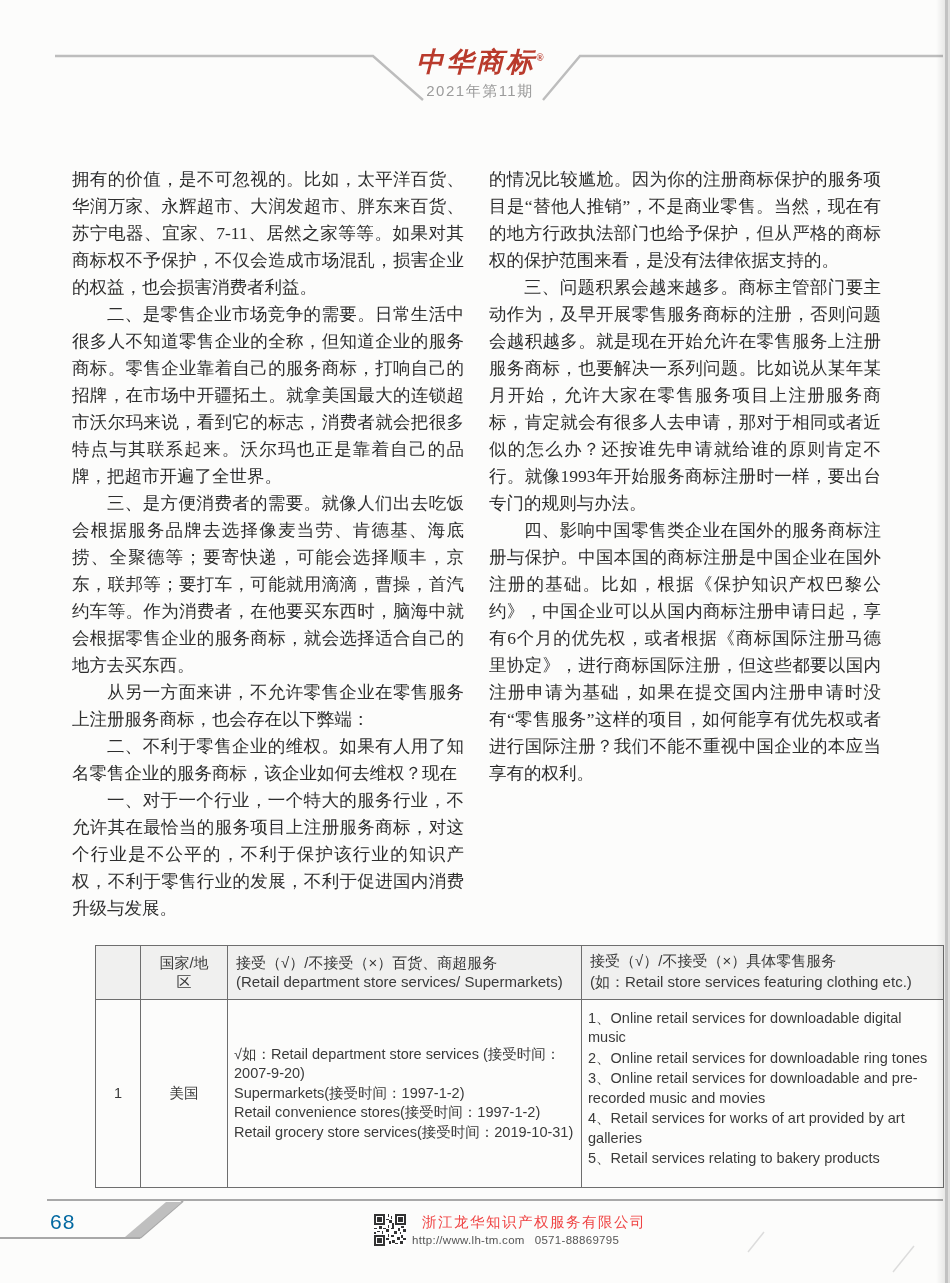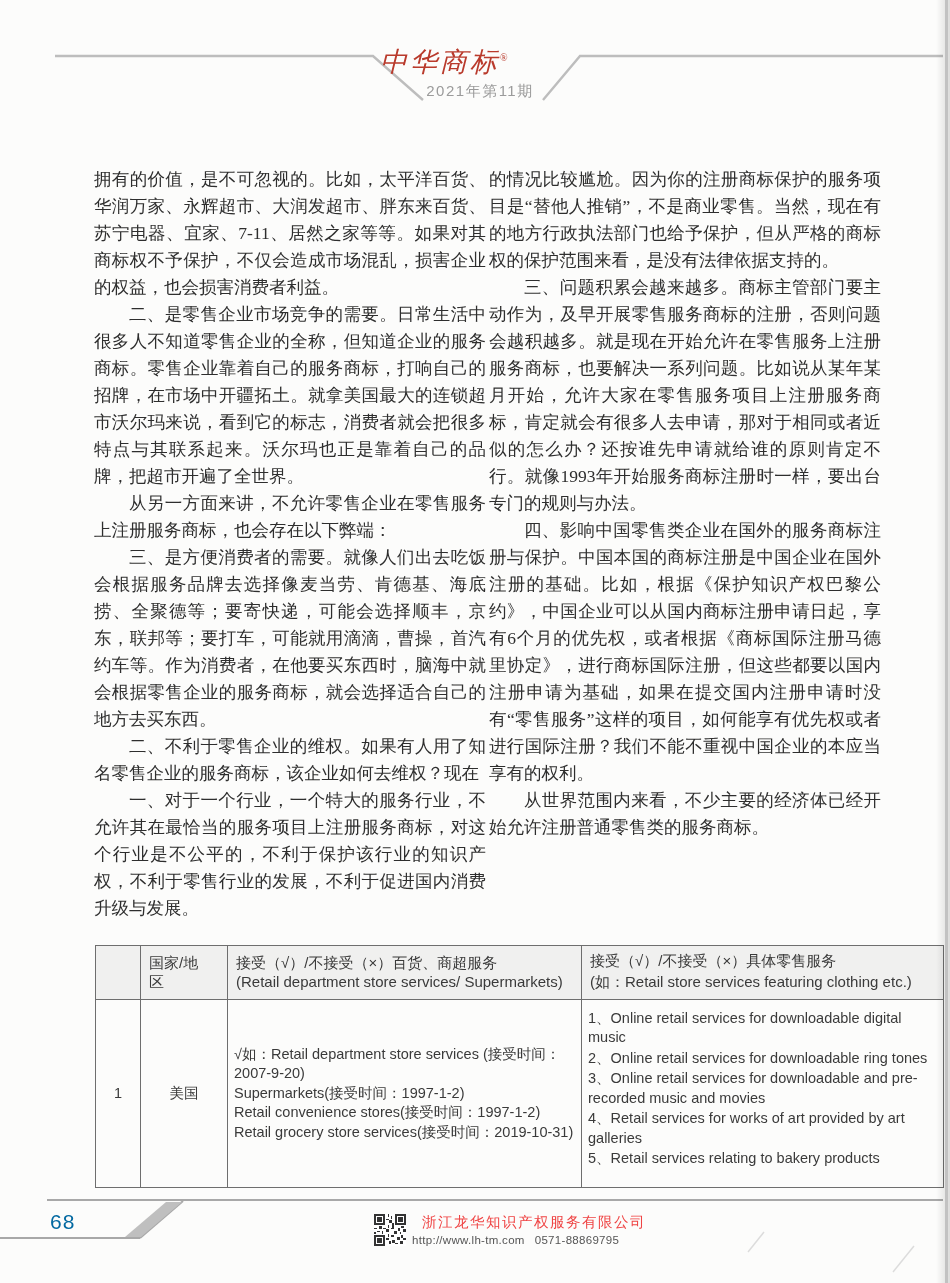--- a/index.html
+++ b/index.html
@@ -10,52 +10,52 @@
     color:#2e2e2e;
   }
   
   .edge-right{position:absolute;top:0;right:0;width:14px;height:100%;
     background:linear-gradient(to right,rgba(0,0,0,0),rgba(0,0,0,0.13));}
   .edge-right-line{position:absolute;top:0;right:2px;width:3px;height:100%;background:#c2c2c2;}
 
   
   .hdr-svg{position:absolute;left:0;top:0;}
   .logo{
-    position:absolute;left:380px;top:44px;width:200px;text-align:left;
-    color:#b93a2c;font-weight:normal;font-style:italic;font-size:27px;letter-spacing:3px;
+    position:absolute;left:380px;top:44px;width:200px;text-align:center;
+    color:#b93a2c;font-weight:bold;font-style:italic;font-size:27px;letter-spacing:3px;
     font-family:"Liberation Serif",serif;white-space:nowrap;
   }
   .logo sup{font-size:10px;font-style:normal;letter-spacing:0;}
   .issue{
     position:absolute;left:380px;top:82px;width:200px;text-align:center;
     color:#9b9b9b;font-size:15px;letter-spacing:1.5px;font-family:"Liberation Sans",sans-serif;
   }
 
   
   .col{position:absolute;top:166px;width:392px;}
-  .col-left{left:94px;}
+  .col-left{left:72px;}
   .col-right{left:489px;}
   .col p{
     margin:0;font-size:17.5px;line-height:27px;text-align:justify;
     color:#2e2e2e;word-break:break-all;
   }
   .col p.indent{text-indent:2em;}
   .col p.stretch{text-align-last:justify;}
   .col sup{font-size:11px;line-height:0;}
 
   
   .tbl{
     position:absolute;left:95px;top:945px;width:780px;height:243px;
     border-collapse:collapse;table-layout:fixed;
     font-family:"Liberation Sans","DejaVu Sans",sans-serif;
     font-size:14.5px;color:#3a3a3a;
   }
   .tbl td{border:1.5px solid #6e6e6e;vertical-align:middle;padding:8px 6px;}
   .tbl .hdr td{background:#f0f0ef;font-size:15px;line-height:21px;text-align:left;padding:4px 8px;}
-  .tbl .hdr .c-country{}
+  .tbl .hdr .c-country{text-align:center;}
   .tbl .c-index{width:28px;text-align:center;}
   .tbl .c-country{width:70px;text-align:center;}
   .tbl .c-dept{width:337px;}
   .tbl .c-spec{width:345px;vertical-align:top;}
   .tbl .line{line-height:19.5px;}
   .tbl .c-spec .line{margin:1px 0;}
 
   
   .ftr-svg{position:absolute;left:0;top:1190px;}
   .page-num{
@@ -83,31 +83,30 @@
     <polyline points="543,100 580,56 943,56" fill="none" stroke="#bdbdbd" stroke-width="2.4"></polyline>
   </svg>
   <div class="logo">
     <span>中华商标</span><sup>®</sup>
   </div>
   <div class="issue">2021年第11期</div>
 
   <div class="col col-left">
     <p>拥有的价值，是不可忽视的。比如，太平洋百货、华润万家、永辉超市、大润发超市、胖东来百货、苏宁电器、宜家、7-11、居然之家等等。如果对其商标权不予保护，不仅会造成市场混乱，损害企业的权益，也会损害消费者利益。</p>
     <p class="indent">二、是零售企业市场竞争的需要。日常生活中很多人不知道零售企业的全称，但知道企业的服务商标。零售企业靠着自己的服务商标，打响自己的招牌，在市场中开疆拓土。就拿美国最大的连锁超市沃尔玛来说，看到它的标志，消费者就会把很多特点与其联系起来。沃尔玛也正是靠着自己的品牌，把超市开遍了全世界。</p>
+    <p class="indent">三、是方便消费者的需要。就像人们出去吃饭会根据服务品牌去选择像麦当劳、肯德基、海底捞、全聚德等；要寄快递，可能会选择顺丰，京东，联邦等；要打车，可能就用滴滴，曹操，首汽约车等。作为消费者，在他要买东西时，脑海中就会根据零售企业的服务商标，就会选择适合自己的地方去买东西。</p>
     <p class="indent">从另一方面来讲，不允许零售企业在零售服务上注册服务商标，也会存在以下弊端：</p>
-    <p class="indent">三、是方便消费者的需要。就像人们出去吃饭会根据服务品牌去选择像麦当劳、肯德基、海底捞、全聚德等；要寄快递，可能会选择顺丰，京东，联邦等；要打车，可能就用滴滴，曹操，首汽约车等。作为消费者，在他要买东西时，脑海中就会根据零售企业的服务商标，就会选择适合自己的地方去买东西。</p>
     <p class="indent">二、不利于零售企业的维权。如果有人用了知名零售企业的服务商标，该企业如何去维权？现在</p>
     <p class="indent">一、对于一个行业，一个特大的服务行业，不允许其在最恰当的服务项目上注册服务商标，对这个行业是不公平的，不利于保护该行业的知识产权，不利于零售行业的发展，不利于促进国内消费升级与发展。</p>
   </div>
 
   <div class="col col-right">
     <p>的情况比较尴尬。因为你的注册商标保护的服务项目是“替他人推销”，不是商业零售。当然，现在有的地方行政执法部门也给予保护，但从严格的商标权的保护范围来看，是没有法律依据支持的。</p>
     <p class="indent">三、问题积累会越来越多。商标主管部门要主动作为，及早开展零售服务商标的注册，否则问题会越积越多。就是现在开始允许在零售服务上注册服务商标，也要解决一系列问题。比如说从某年某月开始，允许大家在零售服务项目上注册服务商标，肯定就会有很多人去申请，那对于相同或者近似的怎么办？还按谁先申请就给谁的原则肯定不行。就像1993年开始服务商标注册时一样，要出台专门的规则与办法。</p>
     <p class="indent">四、影响中国零售类企业在国外的服务商标注册与保护。中国本国的商标注册是中国企业在国外注册的基础。比如，根据《保护知识产权巴黎公约》，中国企业可以从国内商标注册申请日起，享有6个月的优先权，或者根据《商标国际注册马德里协定》，进行商标国际注册，但这些都要以国内注册申请为基础，如果在提交国内注册申请时没有“零售服务”这样的项目，如何能享有优先权或者进行国际注册？我们不能不重视中国企业的本应当享有的权利。</p>
-    <p class="indent">从世界范围内来看，不少主要的经济体已经开始允许注册普通零售类的服务商标。</p>
   </div>
 
   <table class="tbl">
     <tbody>
         <tr class="hdr">
       <td class="c-index"></td>
       <td class="c-country">
         <div class="line">国家/地</div>
         <div class="line">区</div>
       </td>

